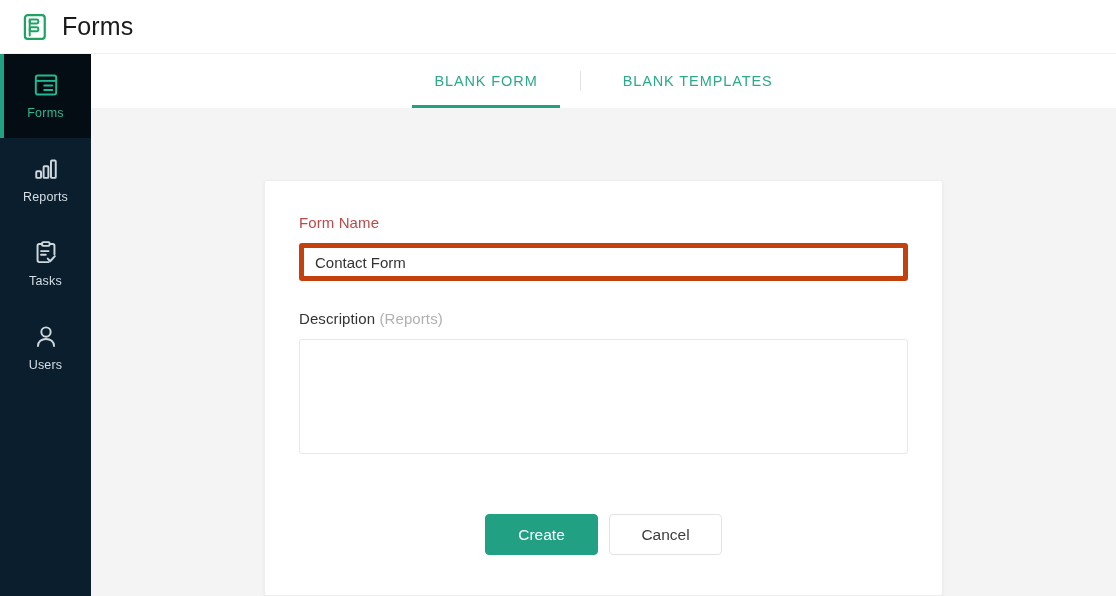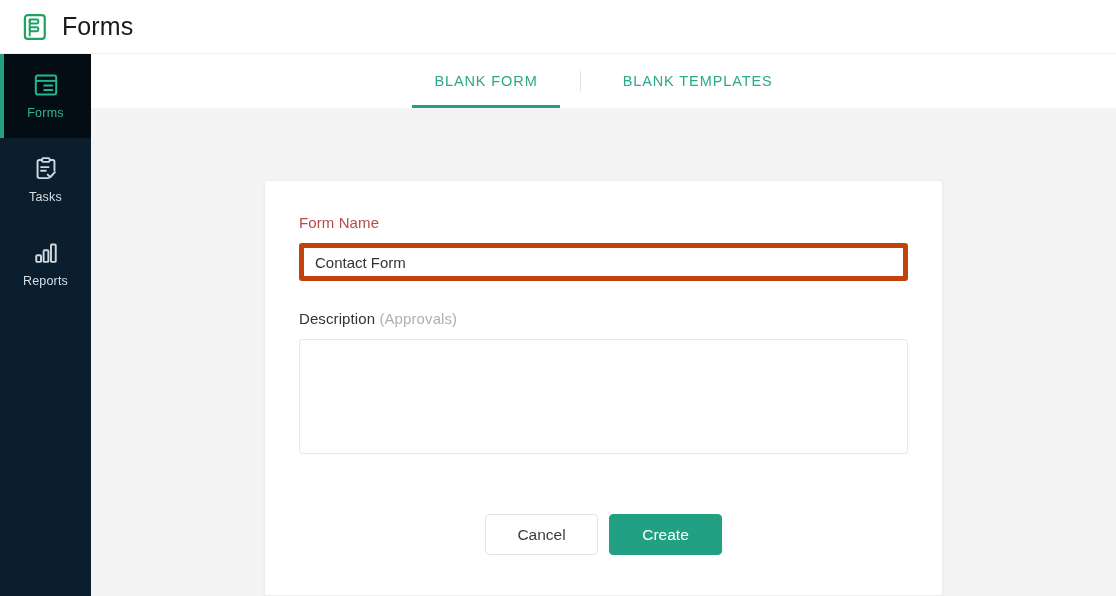--- a/index.html
+++ b/index.html
@@ -252,41 +252,50 @@
           <circle cx="7.2" cy="16.6" r="1.05" fill="currentColor" stroke="none"></circle>
           <path d="M10.4 12.4h7.4M10.4 16.6h7.4" stroke-width="1.8" stroke-linecap="round"></path>
         </svg>
       </span>
       <span class="nav-label">Forms</span>
     </div>
 
     <div class="nav-item">
       <span class="nav-icon">
         <svg class="nav-icon" viewBox="0 0 24 24" fill="none" xmlns="http://www.w3.org/2000/svg">
+          <rect x="3.0" y="14.0" width="4.4" height="6.2" rx="0.9" stroke-width="1.8"></rect>
+          <rect x="9.8" y="9.4" width="4.4" height="10.8" rx="0.9" stroke-width="1.8"></rect>
+          <rect x="16.6" y="4.2" width="4.4" height="16.0" rx="0.9" stroke-width="1.8"></rect>
+        </svg>
+      </span>
+      <span class="nav-label">Reports</span>
+    </div>
+
+    <div class="nav-item">
+      <span class="nav-icon">
+        <svg class="nav-icon" viewBox="0 0 24 24" fill="none" xmlns="http://www.w3.org/2000/svg">
           <path d="M8.6 3.6H5.8c-.9 0-1.6.7-1.6 1.6v13.6c0 .9.7 1.6 1.6 1.6h8.6" stroke-width="1.8" stroke-linecap="round"></path>
           <path d="M15.4 3.6h2.8c.9 0 1.6.7 1.6 1.6v8.0" stroke-width="1.8" stroke-linecap="round"></path>
           <rect x="8.2" y="2.0" width="7.2" height="3.4" rx="1.2" stroke-width="1.7"></rect>
           <path d="M7.4 10.2h7.0M7.4 13.6h4.4" stroke-width="1.7" stroke-linecap="round"></path>
           <path d="M13.6 17.2l2.3 2.4 4.3-4.7" stroke-width="1.8" stroke-linecap="round" stroke-linejoin="round"></path>
         </svg>
       </span>
       <span class="nav-label">Tasks</span>
     </div>
 
     <div class="nav-item">
       <span class="nav-icon">
         <svg class="nav-icon" viewBox="0 0 24 24" fill="none" xmlns="http://www.w3.org/2000/svg">
-          <rect x="3.0" y="14.0" width="4.4" height="6.2" rx="0.9" stroke-width="1.8"></rect>
-          <rect x="9.8" y="9.4" width="4.4" height="10.8" rx="0.9" stroke-width="1.8"></rect>
-          <rect x="16.6" y="4.2" width="4.4" height="16.0" rx="0.9" stroke-width="1.8"></rect>
+          <circle cx="12" cy="7.4" r="4.3" stroke-width="1.8"></circle>
+          <path d="M4.6 20.4c0-4.1 3.3-6.6 7.4-6.6s7.4 2.5 7.4 6.6" stroke-width="1.8" stroke-linecap="round"></path>
         </svg>
       </span>
-      <span class="nav-label">Reports</span>
-    </div>
-
+      <span class="nav-label">Users</span>
+    </div>
 
 
   </nav>
 
   <div class="main">
 
     <div class="tabbar">
       <div class="tabs-inner">
         <button class="tab active">BLANK FORM</button>
         <span class="tab-divider"></span>
@@ -297,27 +306,27 @@
     <div class="card-wrap">
       <div class="card">
 
         <div class="field-label">Form Name</div>
         <input class="text-input" type="text" value="Contact Form" style="">
 
         <div class="spacer-lg"></div>
 
         <div class="field-label neutral">
           <span>Description</span>
-          <span class="optional">(Approvals)</span>
+          <span class="optional">(Reports)</span>
         </div>
         <textarea class="text-area" placeholder="" style=""></textarea>
 
         <div class="actions">
+          <button class="btn btn-create">Create</button>
           <button class="btn btn-cancel">Cancel</button>
-          <button class="btn btn-create">Create</button>
         </div>
 
       </div>
     </div>
 
   </div>
 
 </div>
 
 </body></html>

